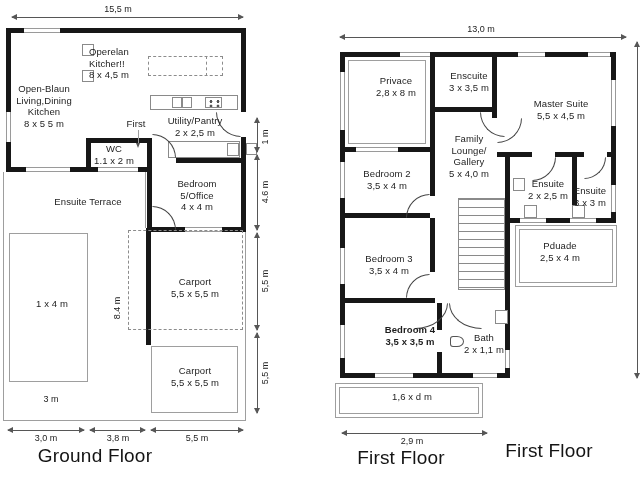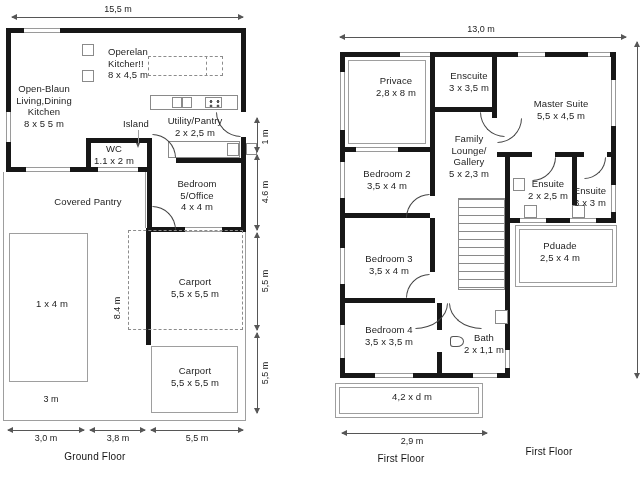--- a/index.html
+++ b/index.html
@@ -28,21 +28,21 @@
        font-size:9.5px;line-height:1.22;letter-spacing:.1px;color:#1d1d1d;}
   .lbl.left{transform:translate(0,-50%);text-align:left;}
   .dim-h{position:absolute;height:1px;background:#565656;}
   .dim-v{position:absolute;width:1px;background:#565656;}
   .dim-h::before{content:"";position:absolute;left:-1px;top:-3px;border-top:3px solid transparent;border-bottom:3px solid transparent;border-right:6px solid #565656;}
   .dim-h::after{content:"";position:absolute;right:-1px;top:-3px;border-top:3px solid transparent;border-bottom:3px solid transparent;border-left:6px solid #565656;}
   .dim-v::before{content:"";position:absolute;top:-1px;left:-3px;border-left:3px solid transparent;border-right:3px solid transparent;border-bottom:6px solid #565656;}
   .dim-v::after{content:"";position:absolute;bottom:-1px;left:-3px;border-left:3px solid transparent;border-right:3px solid transparent;border-top:6px solid #565656;}
   .dlbl{position:absolute;transform:translate(-50%,-50%);font-size:9px;white-space:nowrap;color:#222;}
   .dlbl.rot{transform:translate(-50%,-50%) rotate(-90deg);}
-  .title{position:absolute;transform:translate(-50%,-50%);font-size:10px;color:#141414;white-space:nowrap;letter-spacing:.2px;}
+  .title{position:absolute;transform:translate(-50%,-50%);font-size:19px;color:#141414;white-space:nowrap;letter-spacing:.2px;}
   .ah-down{position:absolute;width:0;height:0;border-left:2.5px solid transparent;border-right:2.5px solid transparent;border-top:5px solid #565656;}
 </style>
 </head>
 <body>
 
 <div id="canvas">
 
   <div>
 
     <div class="dim-h" style="left:12px;top:17px;width:231px;"></div>
@@ -91,33 +91,33 @@
 
     <div class="line-v" style="left:3px;top:172px;height:248px;"></div>
     <div class="line-h" style="left:3px;top:420px;width:243px;"></div>
     <div class="line-v" style="left:245px;top:232px;height:188px;"></div>
     <div class="line-v" style="left:145px;top:172px;height:56px;"></div>
 
     <div class="thin" style="left:9px;top:233px;width:79px;height:149px;"></div>
     <div class="dash" style="left:128px;top:230px;width:115px;height:100px;"></div>
     <div class="thin" style="left:151px;top:346px;width:87px;height:67px;"></div>
 
-    <div class="lbl left" style="left:108px;top:63px;">Operelan
+    <div class="lbl left" style="left:89px;top:63px;">Operelan
 Kitcher!!
 8 x 4,5 m</div>
     <div class="lbl" style="left:44px;top:106px;">Open-Blaun
 Living,Dining
 Kitchen
 8 x 5 5 m</div>
-    <div class="lbl" style="left:136px;top:124px;">Island</div>
+    <div class="lbl" style="left:136px;top:124px;">First</div>
     <div class="lbl" style="left:195px;top:127px;">Utility/Pantry
 2 x 2,5 m</div>
     <div class="lbl" style="left:114px;top:155px;">WC
 1.1 x 2 m</div>
-    <div class="lbl" style="left:88px;top:202px;">Covered Pantry</div>
+    <div class="lbl" style="left:88px;top:202px;">Ensuite Terrace</div>
     <div class="lbl" style="left:197px;top:195px;">Bedroom
 5/Office
 4 x 4 m</div>
     <div class="lbl" style="left:52px;top:304px;">1 x 4 m</div>
     <div class="lbl" style="left:195px;top:288px;">Carport
 5,5 x 5,5 m</div>
     <div class="lbl" style="left:195px;top:377px;">Carport
 5,5 x 5,5 m</div>
     <div class="dlbl rot" style="left:117px;top:308px;">8.4 m</div>
     <div class="dlbl" style="left:51px;top:399px;">3 m</div>
@@ -209,36 +209,36 @@
 
     <div class="lbl" style="left:396px;top:87px;">Privace
 2,8 x 8 m</div>
     <div class="lbl" style="left:469px;top:82px;">Enscuite
 3 x 3,5 m</div>
     <div class="lbl" style="left:561px;top:110px;">Master Suite
 5,5 x 4,5 m</div>
     <div class="lbl" style="left:469px;top:156px;">Family
 Lounge/
 Gallery
-5 x 2,3 m</div>
+5 x 4,0 m</div>
     <div class="lbl" style="left:387px;top:180px;">Bedroom 2
 3,5 x 4 m</div>
     <div class="lbl" style="left:548px;top:190px;">Ensuite
 2 x 2,5 m</div>
     <div class="lbl" style="left:590px;top:197px;">Ensuite
 3 x 3 m</div>
     <div class="lbl" style="left:560px;top:252px;text-align:center;">Pduade
 2,5 x 4 m</div>
     <div class="lbl" style="left:389px;top:265px;">Bedroom 3
 3,5 x 4 m</div>
-    <div class="lbl" style="left:389px;top:336px;">Bedroom 4
+    <div class="lbl" style="left:410px;top:336px;font-weight:bold;">Bedroom 4
 3,5 x 3,5 m</div>
     <div class="lbl" style="left:484px;top:344px;">Bath
 2 x 1,1 m</div>
-    <div class="lbl" style="left:412px;top:397px;">4,2 x d m</div>
+    <div class="lbl" style="left:412px;top:397px;">1,6 x d m</div>
 
     <div class="dim-h" style="left:342px;top:433px;width:145px;"></div>
     <div class="dlbl" style="left:412px;top:441px;">2,9 m</div>
 
     <div class="title" style="left:401px;top:458px;">First Floor</div>
     <div class="title" style="left:549px;top:451px;">First Floor</div>
   </div>
 
 </div>
 

